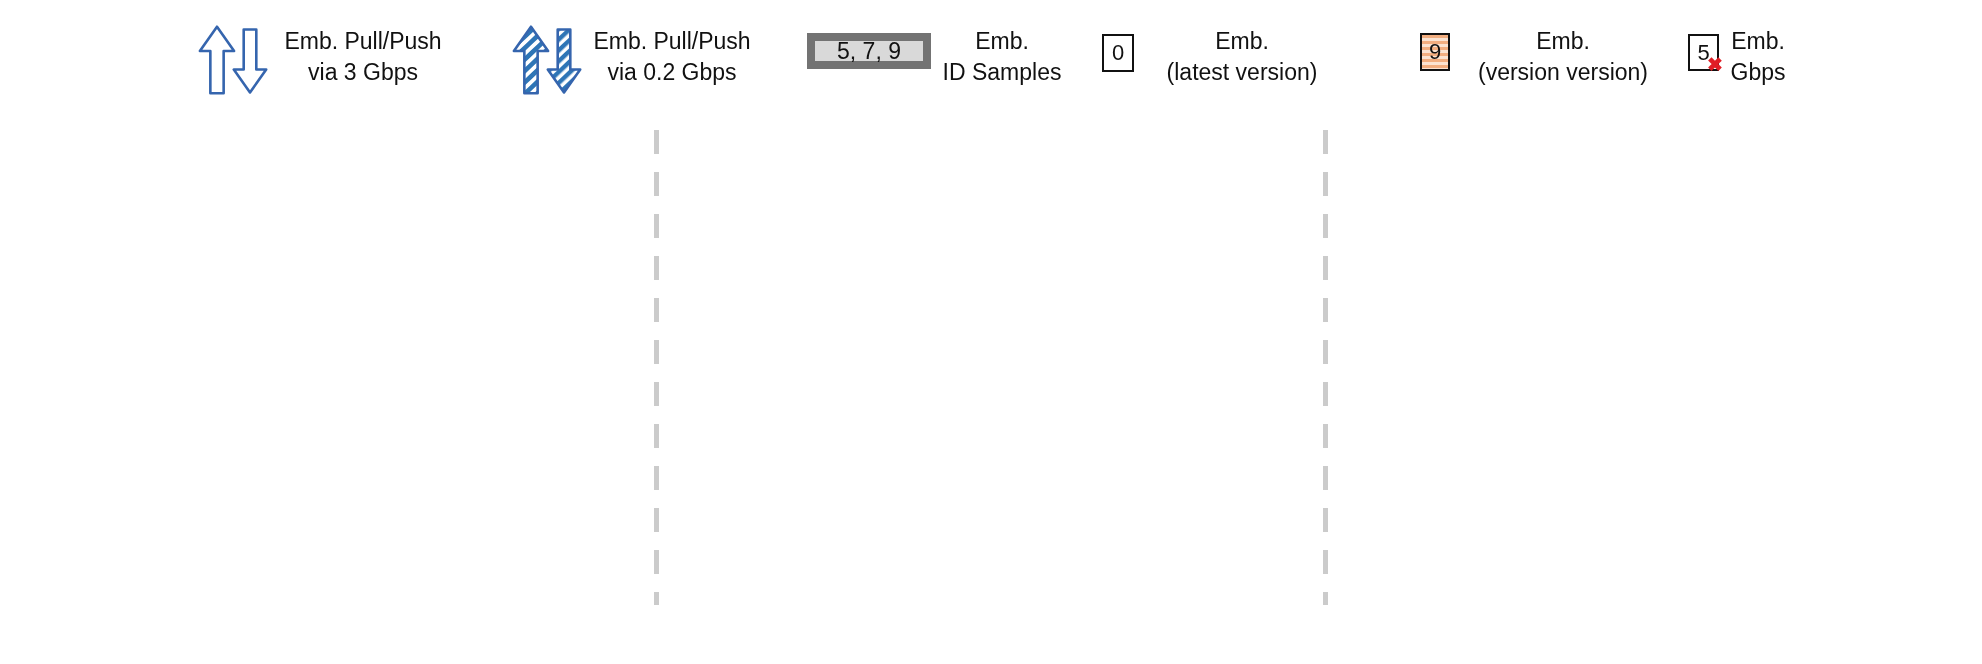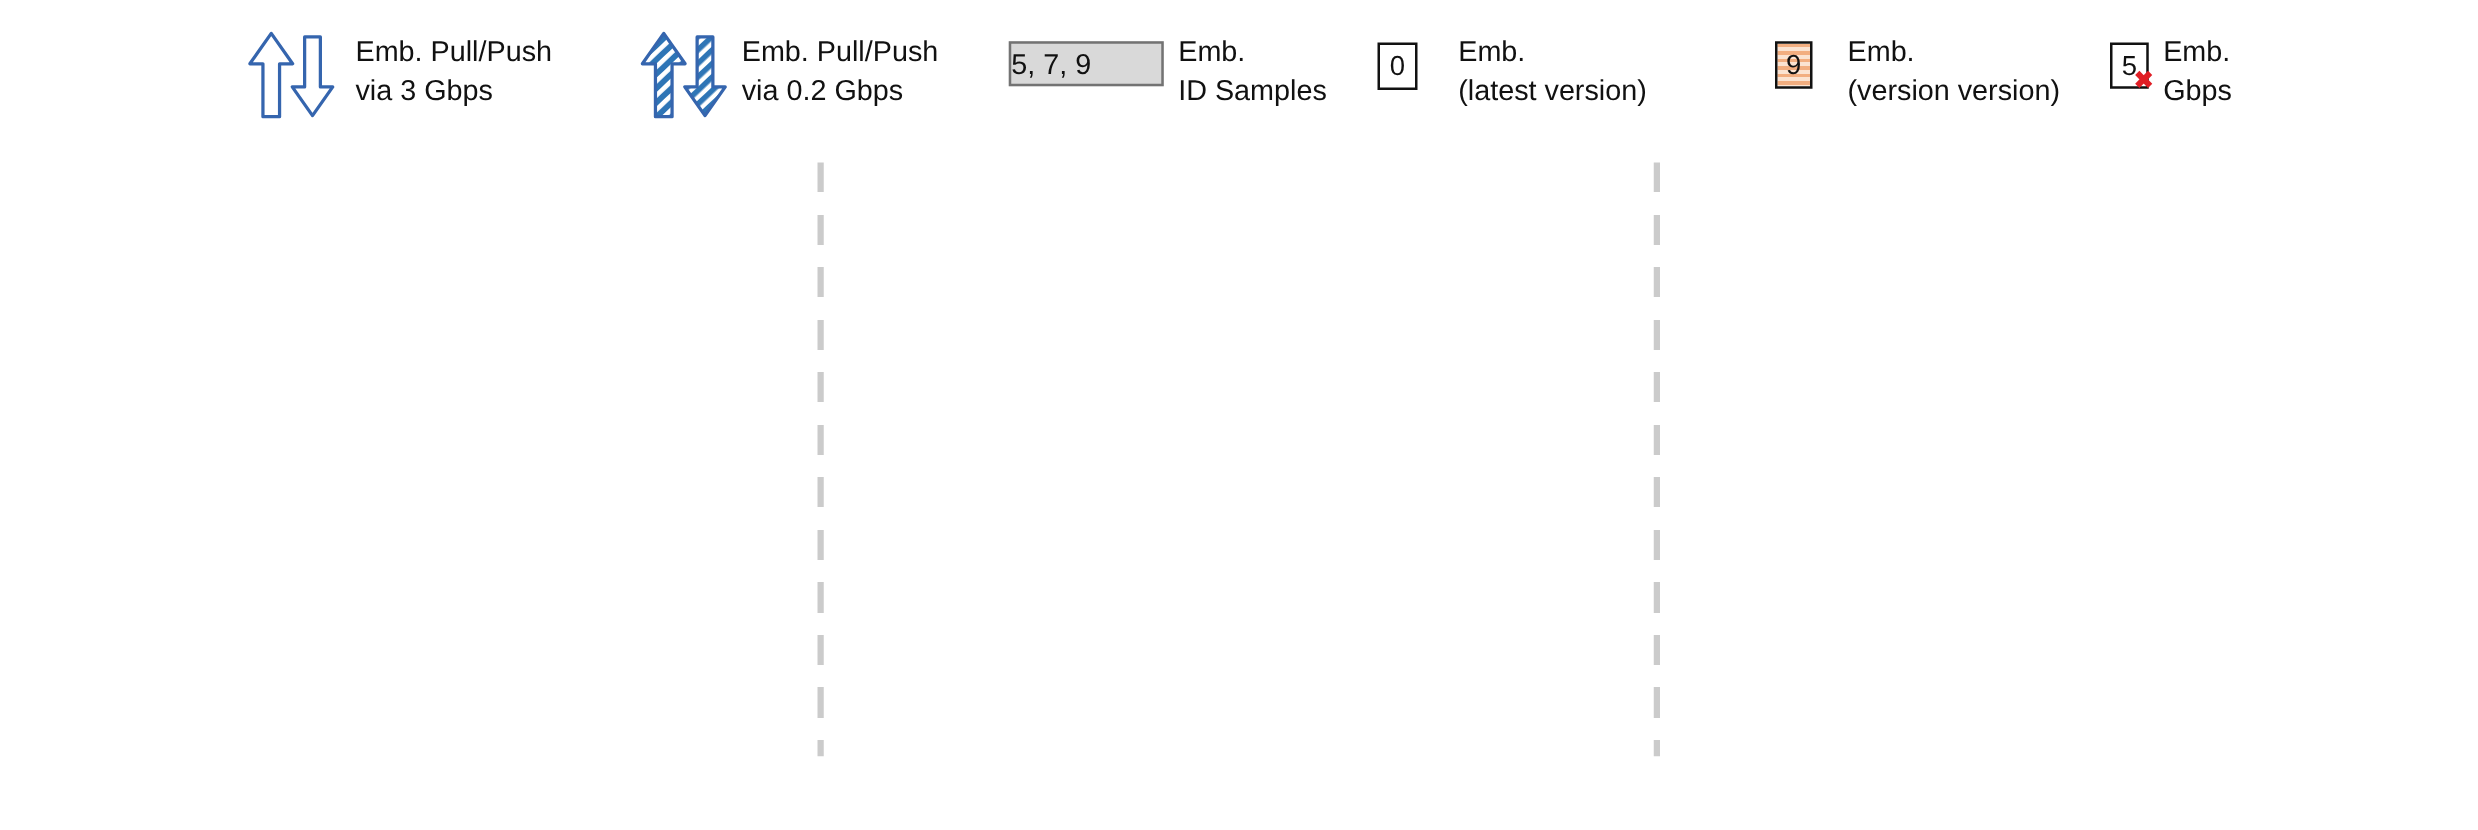--- a/index.html
+++ b/index.html
@@ -1,27 +1,27 @@
 <!DOCTYPE html>
 <html><head>
 <meta charset="utf-8">
 <style>
   html,body{margin:0;padding:0;background:#fff}
   .canvas{position:relative;width:1982px;height:664px;background:#ffffff;
           font-family:"Liberation Sans",sans-serif;color:#111;overflow:hidden}
   .divider{position:absolute;top:130px;height:475px;width:5px;
            background:repeating-linear-gradient(180deg,#cbcbcb 0 24px,transparent 24px 42px)}
-  .legend-label{position:absolute;text-align:left;font-size:23px;line-height:31px;
+  .legend-label{position:absolute;text-align:center;font-size:23px;line-height:31px;
                 transform:translateX(-50%);white-space:nowrap}
   .chip{position:absolute;display:flex;align-items:center;justify-content:center;
         background:#fff;border:2.5px solid #111;font-size:22px;height:34px;box-sizing:border-box}
   .chip.outdated{background:repeating-linear-gradient(180deg,#f2ae80 0 3px,#fbe3d1 3px 6px)}
   .chip .evx{position:absolute;right:-6px;bottom:-7px;color:#e01e25;font-size:19px;font-weight:bold}
-  .gray-box{position:absolute;background:#d9d9d9;border:2px solid #737373;display:flex;
-            align-items:center;justify-content:flex-start;font-size:23px;box-sizing:border-box}
+  .gray-box{position:absolute;background:#d9d9d9;border:8px solid #737373;display:flex;
+            align-items:center;justify-content:center;font-size:23px;box-sizing:border-box}
   .blockarrow{position:absolute;overflow:visible}
 </style>
 </head>
 <body>
 
 <svg width="0" height="0" style="position:absolute" aria-hidden="true">
   <defs>
     <pattern id="bluestripes" patternUnits="userSpaceOnUse" width="9" height="9" patternTransform="rotate(45)">
       <rect width="9" height="9" fill="#ffffff"></rect>
       <rect width="5" height="9" fill="#2e75b6"></rect>

